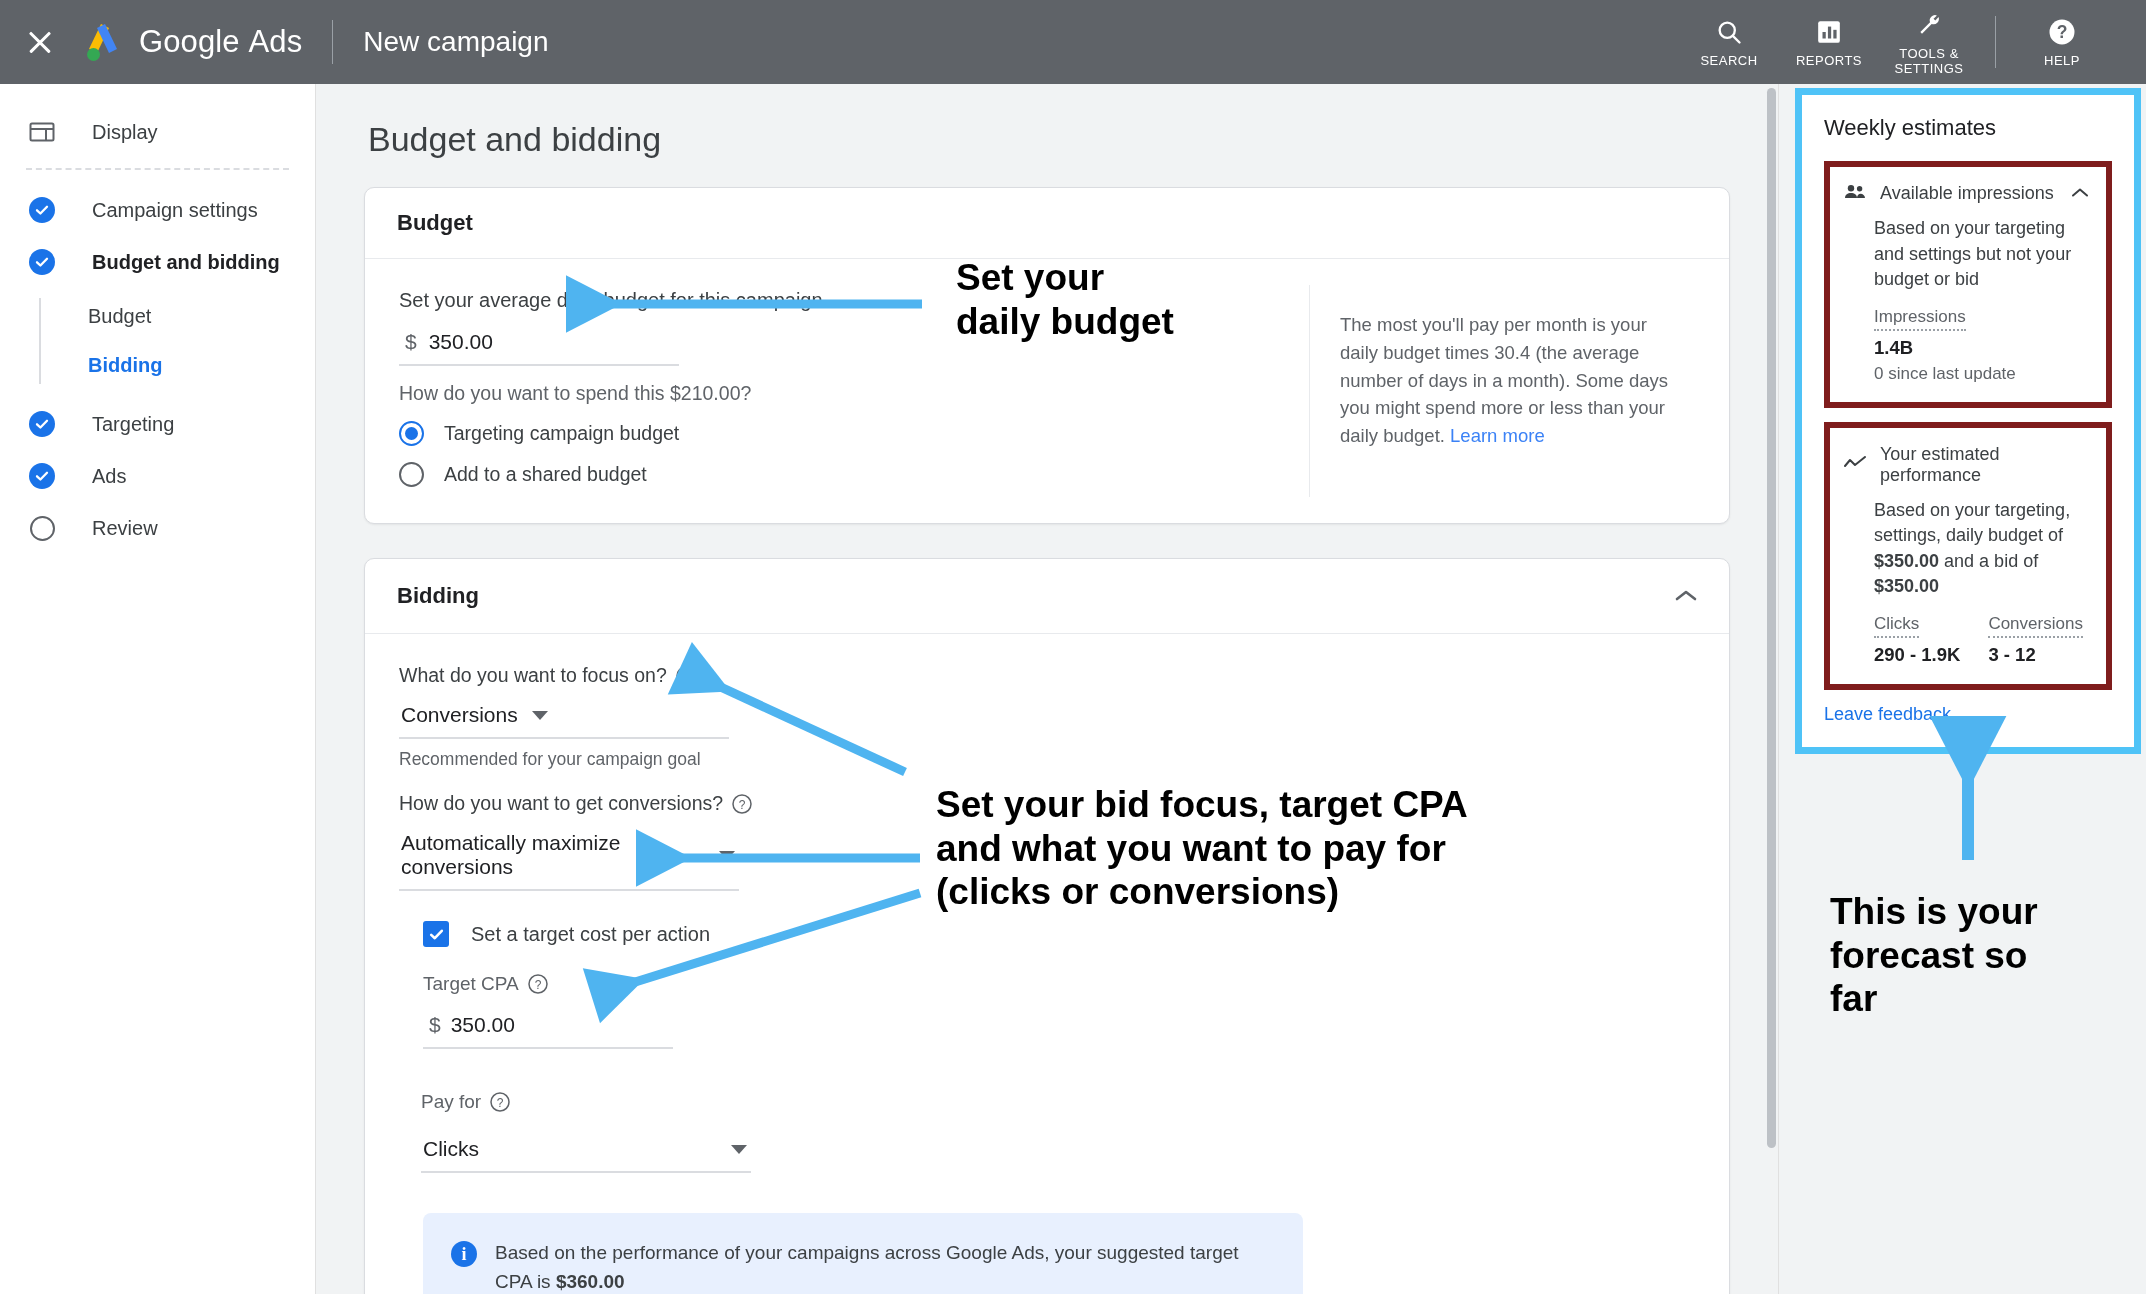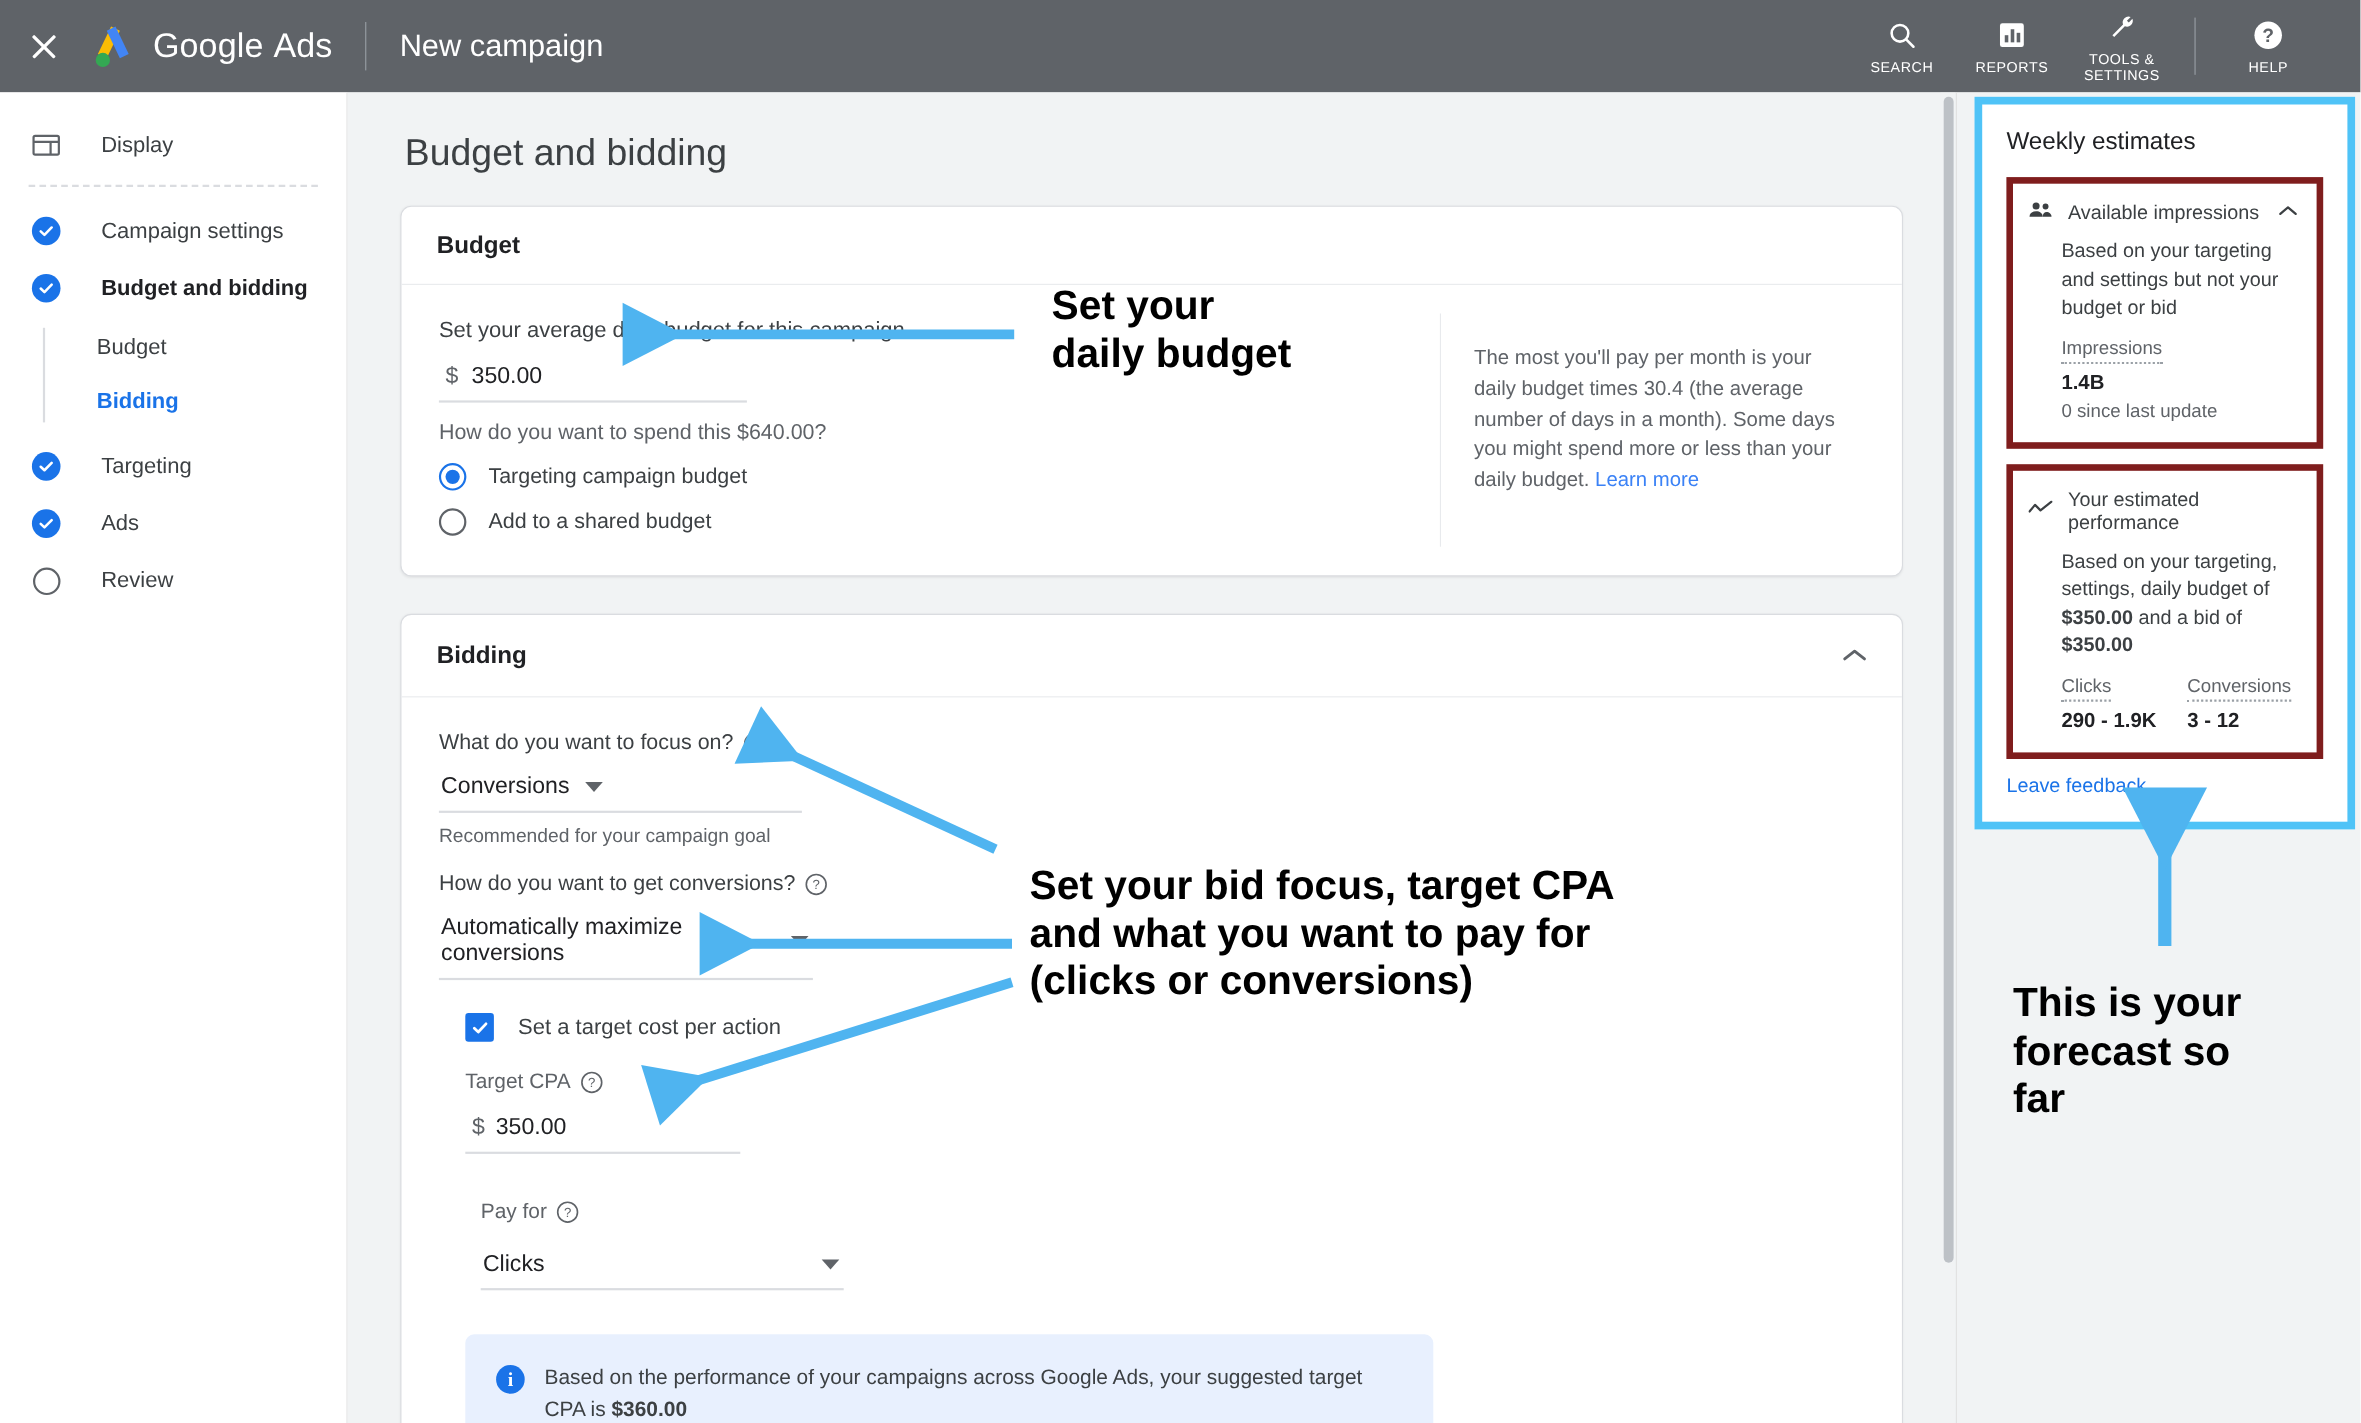--- a/index.html
+++ b/index.html
@@ -370,21 +370,21 @@
         <div class="card-head">
           <span class="card-title">Budget</span>
         </div>
         <div class="card-body">
           <div class="body-left">
             <div class="field-label">Set your average daily budget for this campaign</div>
             <div class="money-input">
               <span class="money-sym">$</span>
               <span class="money-val">350.00</span>
             </div>
-            <div class="spend-q">How do you want to spend this $640.00?</div>
+            <div class="spend-q">How do you want to spend this $210.00?</div>
 
             <div class="radio-row">
               <span class="radio-outer sel">
                   <span class="radio-dot"></span>
                 </span>
               <span class="radio-label">Targeting campaign budget</span>
             </div>
             <div class="radio-row">
               <span class="radio-outer"></span>
               <span class="radio-label">Add to a shared budget</span>
@@ -457,21 +457,21 @@
                   <text x="11" y="15.5" font-size="12" text-anchor="middle" fill="#5f6368" stroke="none" font-family="Liberation Sans, sans-serif">?</text>
                 </svg>
               </span>
             </div>
             <div class="sub-money">
               <span class="money-sym">$</span>
               <span class="money-val">350.00</span>
             </div>
           </div>
 
-          <div class="field-block" style="margin-left:38px; margin-top:42px">
+          <div class="field-block" style="margin-left:22px; margin-top:42px">
             <div class="label-row field-label sm">
               <span>Pay for</span>
               <span class="q-icon">
                 <svg width="22" height="22" viewBox="0 0 22 22" fill="none" stroke="#5f6368" stroke-width="1.5">
                   <circle cx="11" cy="11" r="9"></circle>
                   <text x="11" y="15.5" font-size="12" text-anchor="middle" fill="#5f6368" stroke="none" font-family="Liberation Sans, sans-serif">?</text>
                 </svg>
               </span>
             </div>
             <div class="select-line w330" style="margin-top:18px">

